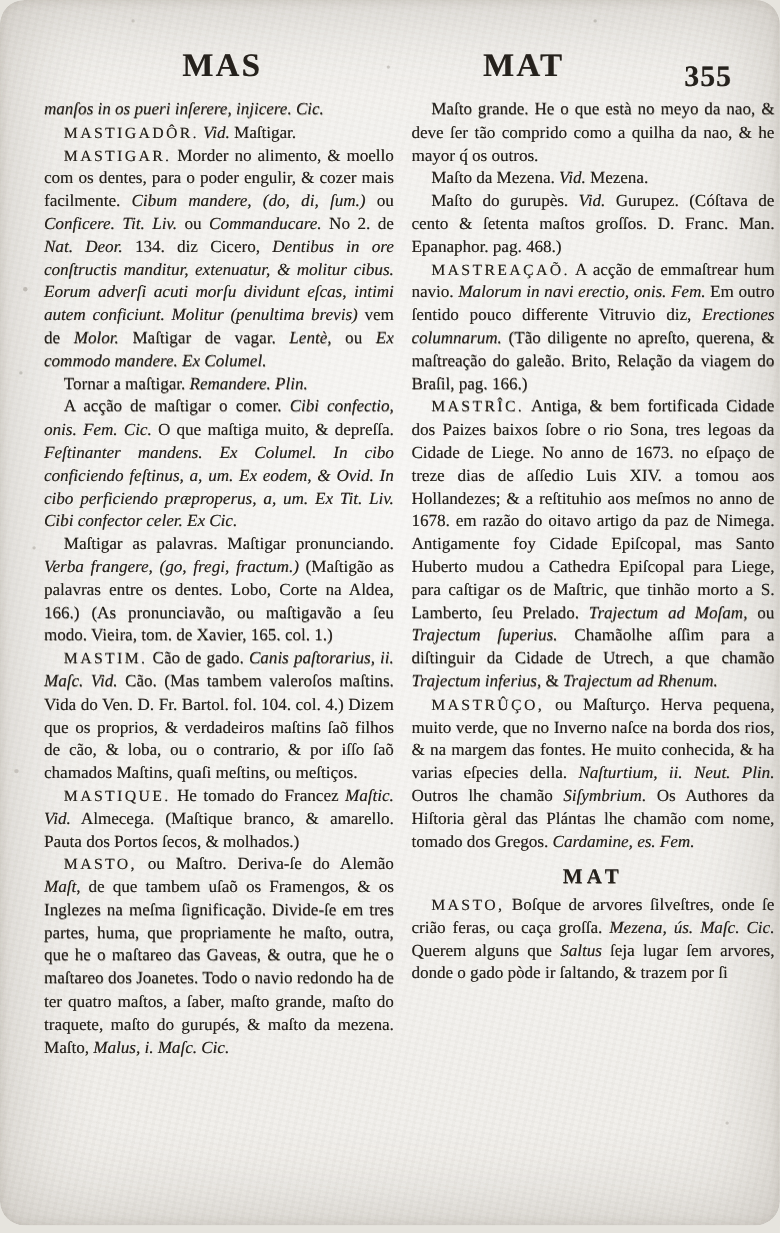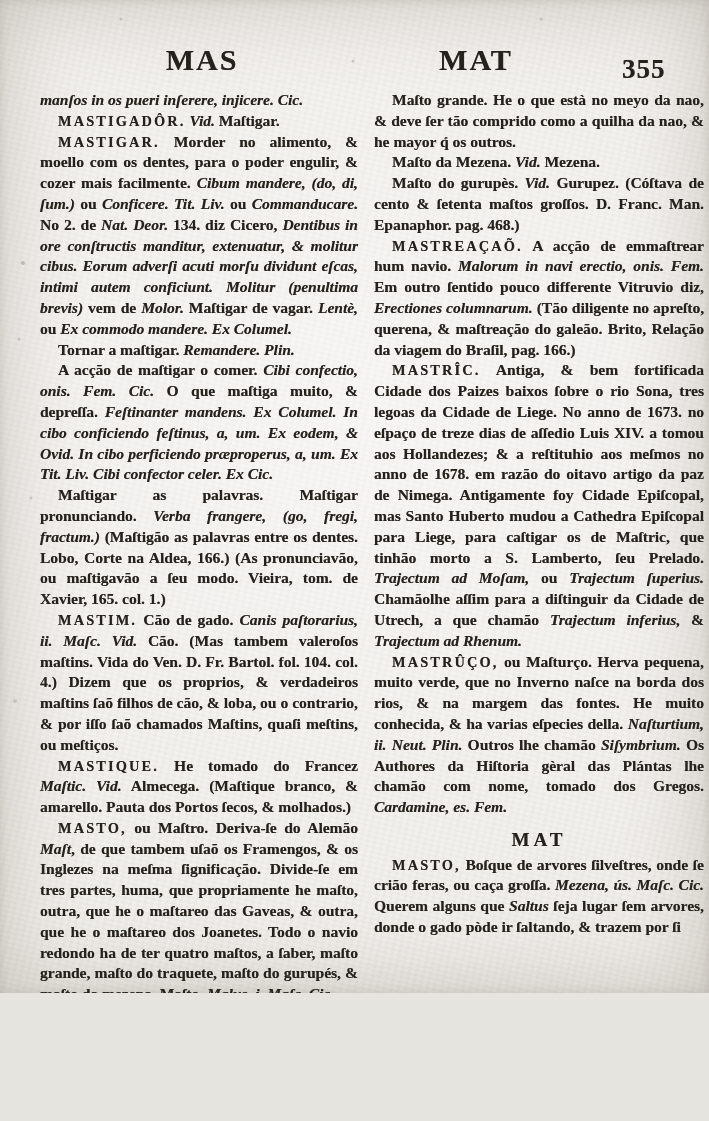--- a/index.html
+++ b/index.html
@@ -3,32 +3,33 @@
 <meta charset="utf-8">
 <style>
   html, body {
     margin: 0;
     padding: 0;
     background: #e6e4de;
   }
   .page {
     position: relative;
     width: 709px;
-    height: 993px;
+    height: 1114px;
     overflow: hidden;
     color: #25211c;
     font-family: "Liberation Serif", "DejaVu Serif", serif;
     background:
       radial-gradient(140% 90% at 50% 42%, rgba(255,255,255,0.5), rgba(255,255,255,0) 65%),
       repeating-linear-gradient(13deg, rgba(118,110,96,0.03) 0 2px, rgba(0,0,0,0) 2px 5px),
       repeating-linear-gradient(103deg, rgba(118,110,96,0.03) 0 3px, rgba(0,0,0,0) 3px 7px),
       #f0eeea;
     box-shadow:
       inset 0 0 80px rgba(110,100,85,0.30),
       inset 0 0 10px rgba(110,100,85,0.18);
+    border-radius: 22px;
   }
   .ink {
     text-shadow: 0.25px 0.3px 0.35px rgba(45,38,30,0.55);
   }
   .running-head-left,
   .running-head-right {
     position: absolute;
     top: 42px;
     width: 120px;
     text-align: center;
@@ -54,21 +55,20 @@
     font-size: 15.5px;
     line-height: 20.8px;
     text-align: justify;
     hyphens: auto;
   }
   .col-left { left: 40px;  width: 318px; }
   .col-right { left: 374px; width: 330px; }
   p.para {
     margin: 0;
     text-indent: 18px;
-    font-weight: bold;
   }
   p.para.no-indent { text-indent: 0; }
   .seg-i { font-style: italic; }
   .seg-hw {
     font-size: 0.92em;
     letter-spacing: 2.2px;
   }
   p.sec-heading {
     margin: 12px 0 4px 0;
     text-indent: 0;

